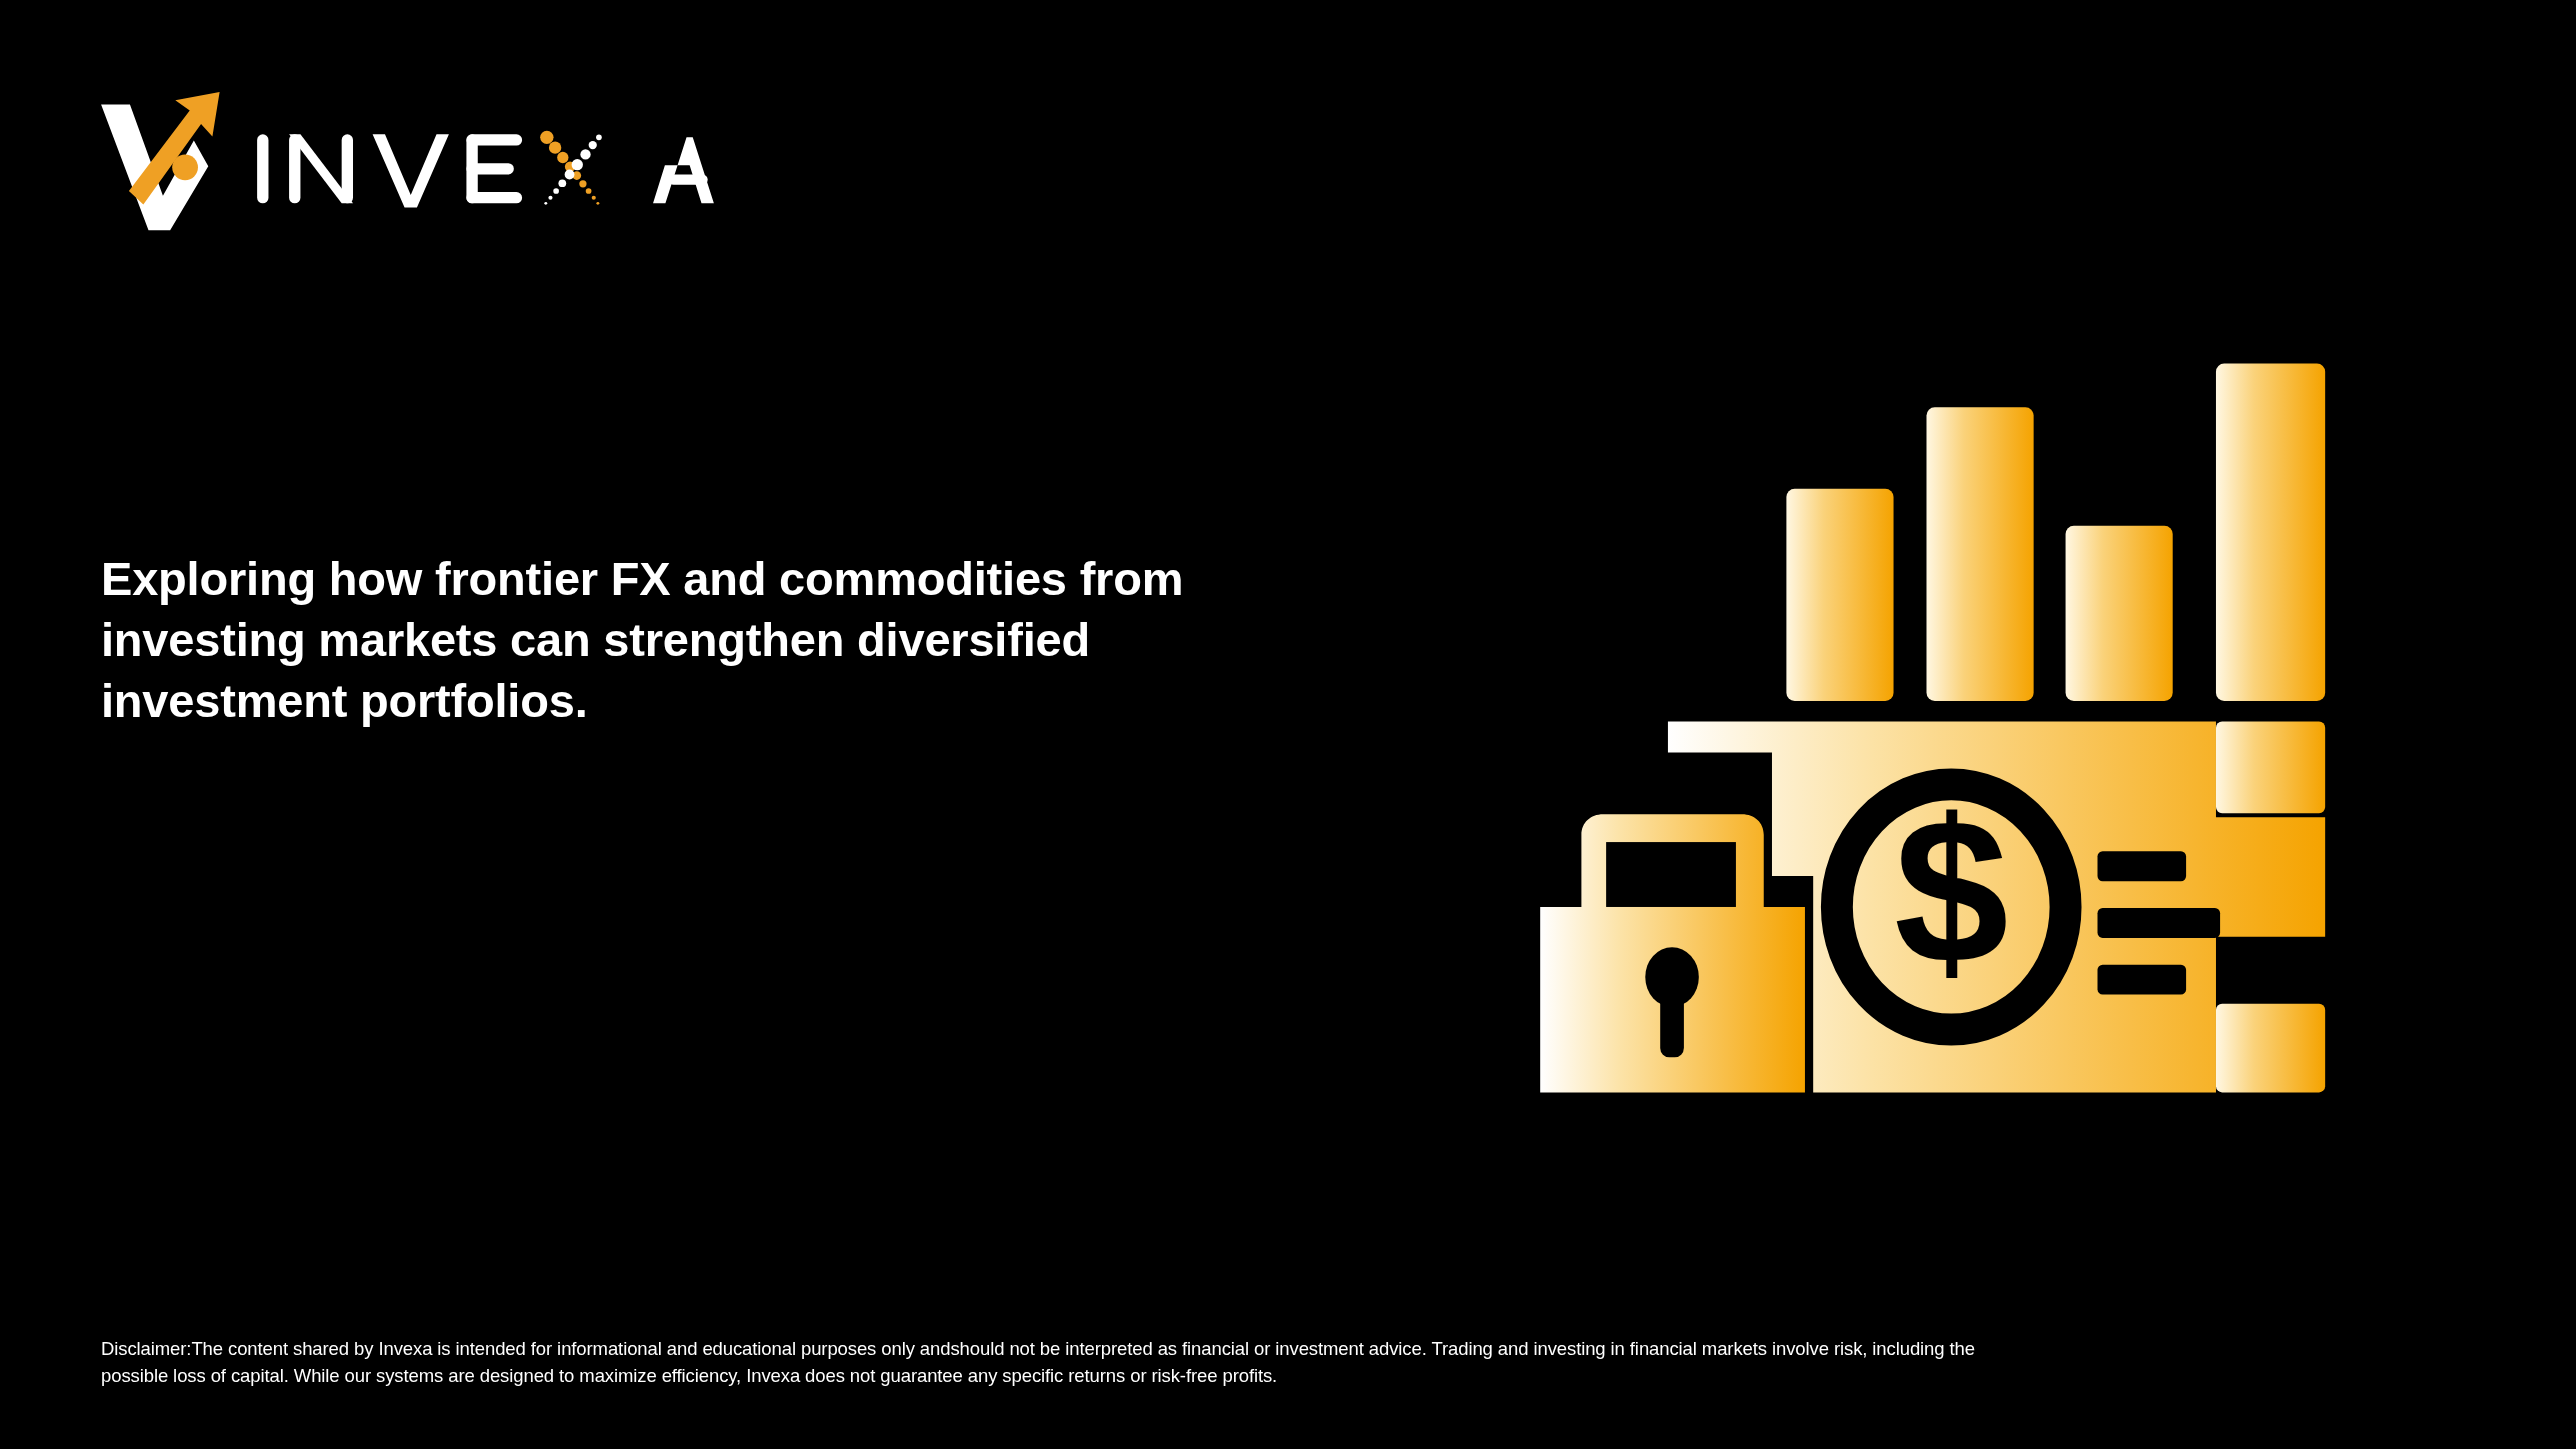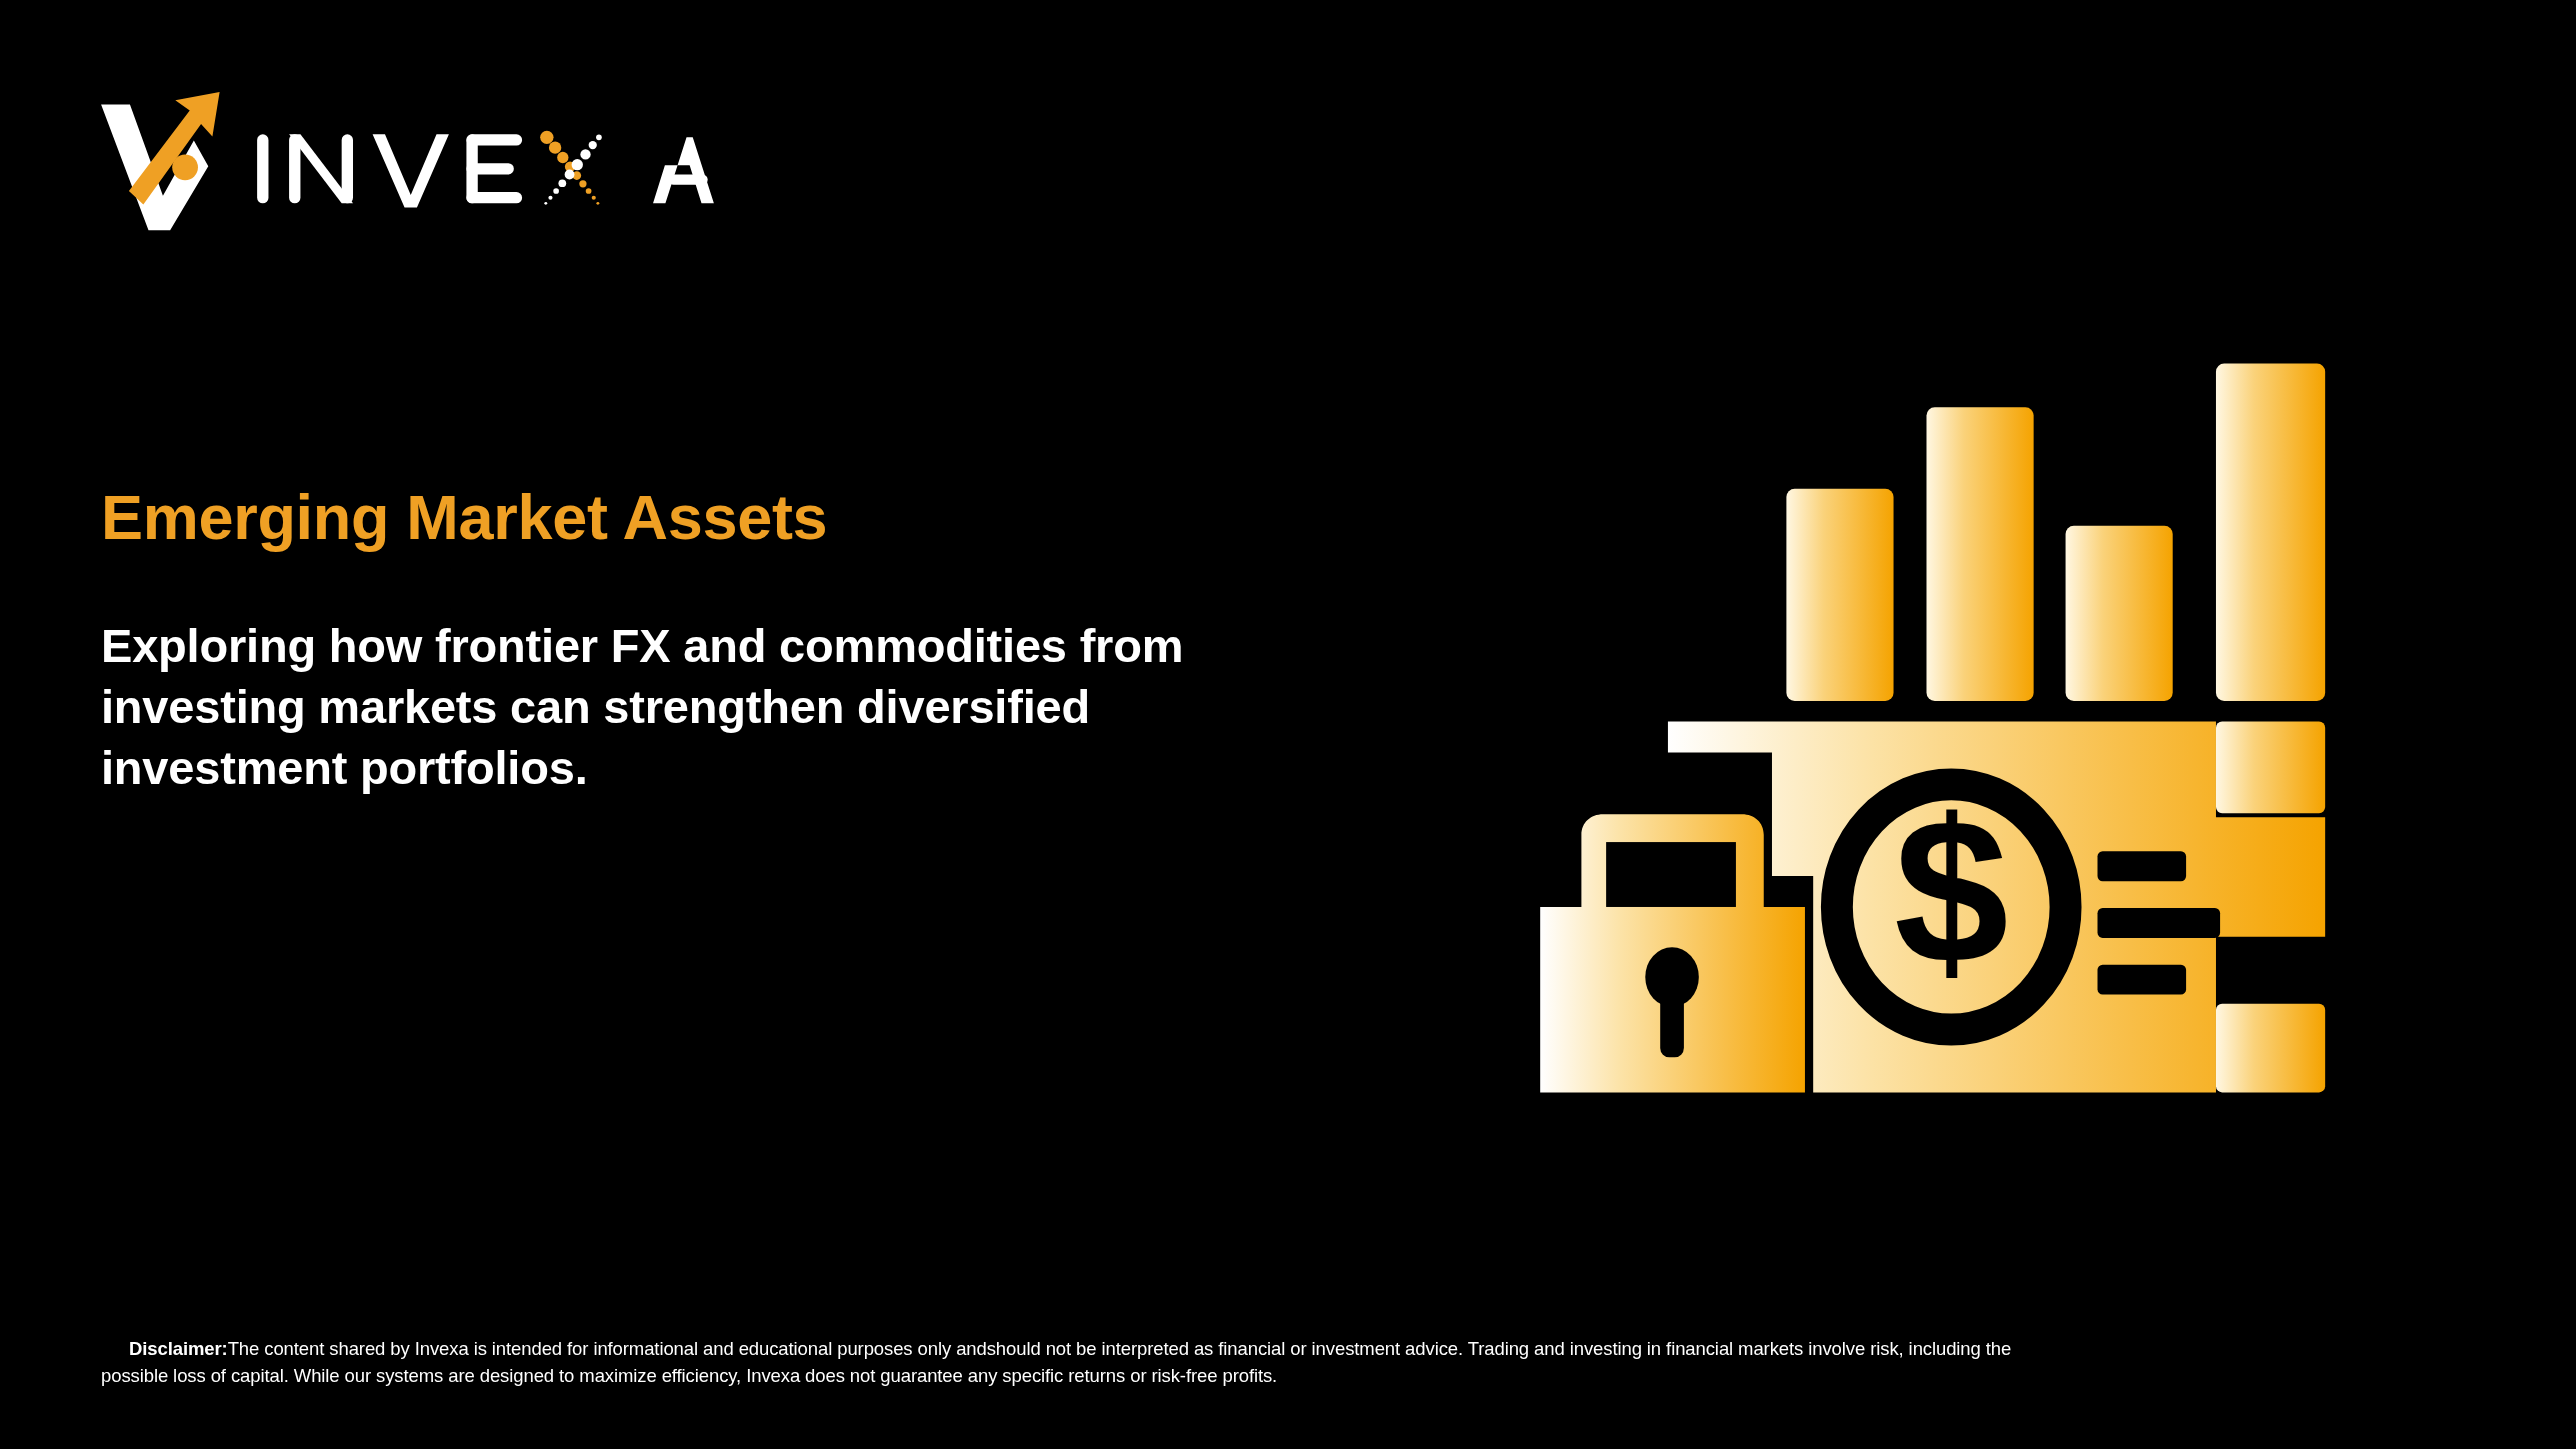--- a/index.html
+++ b/index.html
@@ -64,21 +64,21 @@
   
   .disclaimer {
     position:absolute;
     left:101px; top:1335px;
     width:1917px;
     color:#FFFFFF;
     font-size:18.5px;
     line-height:1.48;
     letter-spacing:-0.1px;
   }
-  .disclaimer b { font-weight:700;margin-left:28px; }
+  .disclaimer b { font-weight:400; }
 </style>
 </head>
 <body>
 
 <div class="logo-block">
 
   <div class="logo-mark">
     <svg viewBox="0 0 260 275" xmlns="http://www.w3.org/2000/svg">
 
       <path d="M6 28 L62 28 L126 205 L186 98 L214 148 L140 272 L98 272 Z" fill="#FFFFFF"></path>
@@ -132,21 +132,20 @@
         <circle cx="645" cy="57" r="10" fill="#FFFFFF"></circle>
         <circle cx="659" cy="39" r="8" fill="#FFFFFF"></circle>
         <circle cx="671" cy="24" r="5.5" fill="#FFFFFF"></circle>
       </g>
     </svg>
   </div>
 
 </div>
 
 <div class="copy">
-  <div class="headline">Emerging Market Assets</div>
   <div class="subcopy">Exploring how frontier FX and commodities from investing markets can strengthen diversified investment portfolios.</div>
 </div>
 
 <div class="graphic">
   <svg viewBox="0 0 1640 1460" xmlns="http://www.w3.org/2000/svg">
     <defs>
       <linearGradient id="g1" x1="0" y1="0" x2="1" y2="0">
         <stop offset="0" stop-color="#FFFFFF"></stop>
         <stop offset="0.30" stop-color="#FCE3A8"></stop>
         <stop offset="1" stop-color="#F5A300"></stop>

